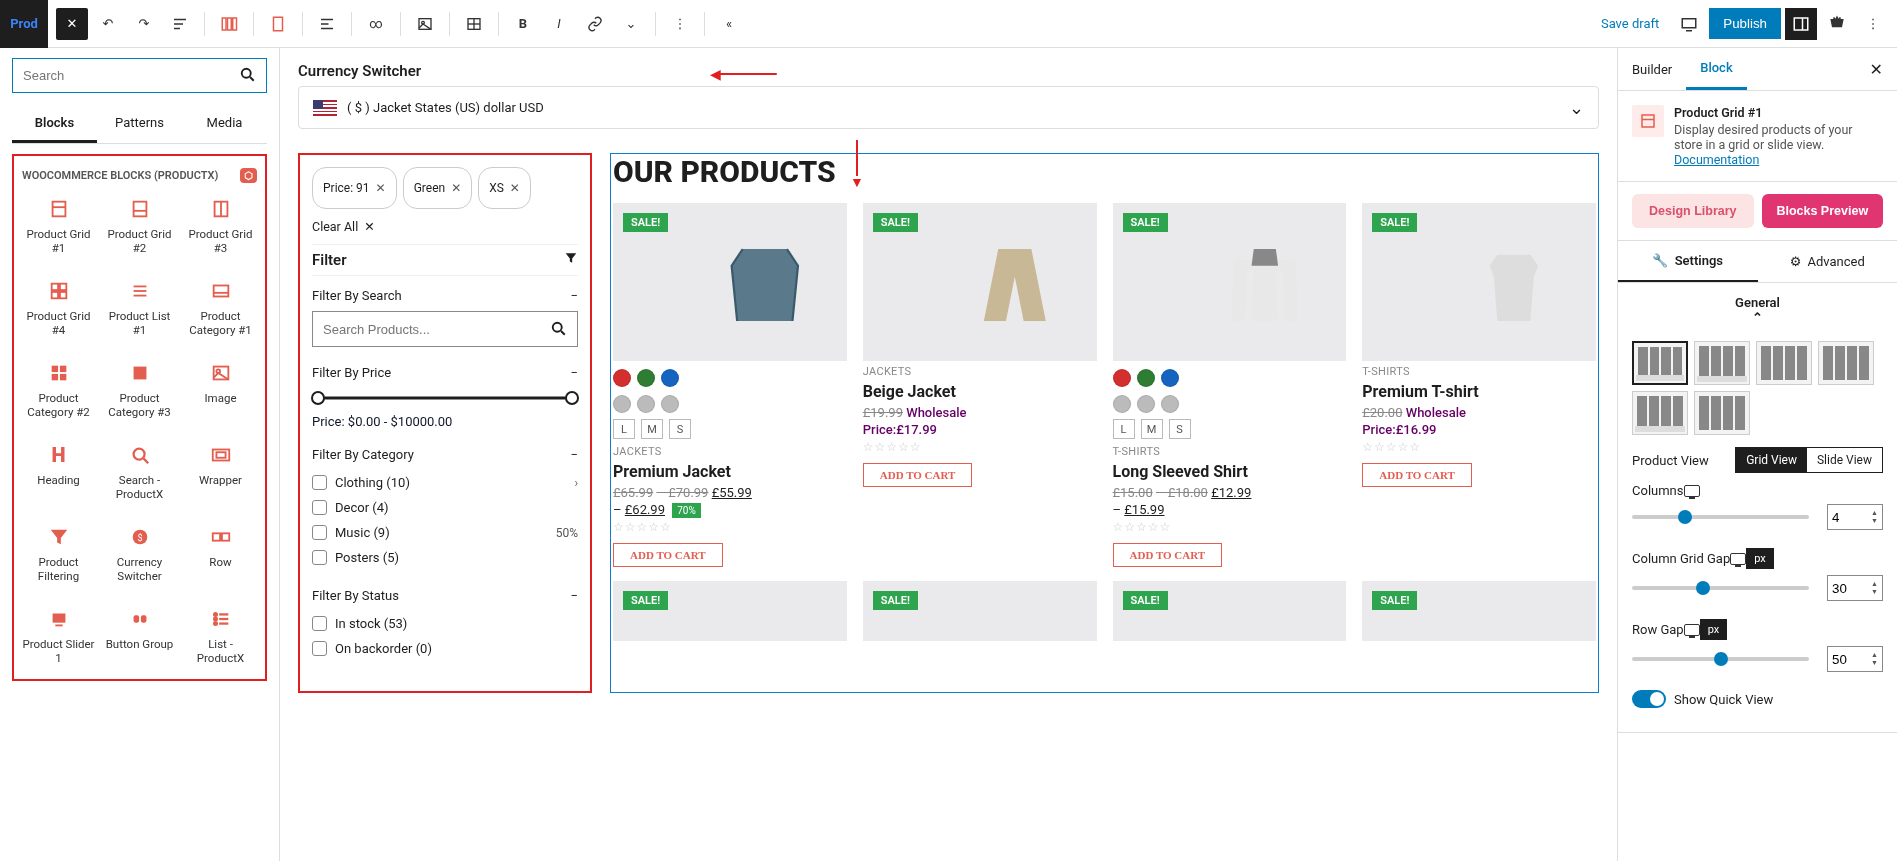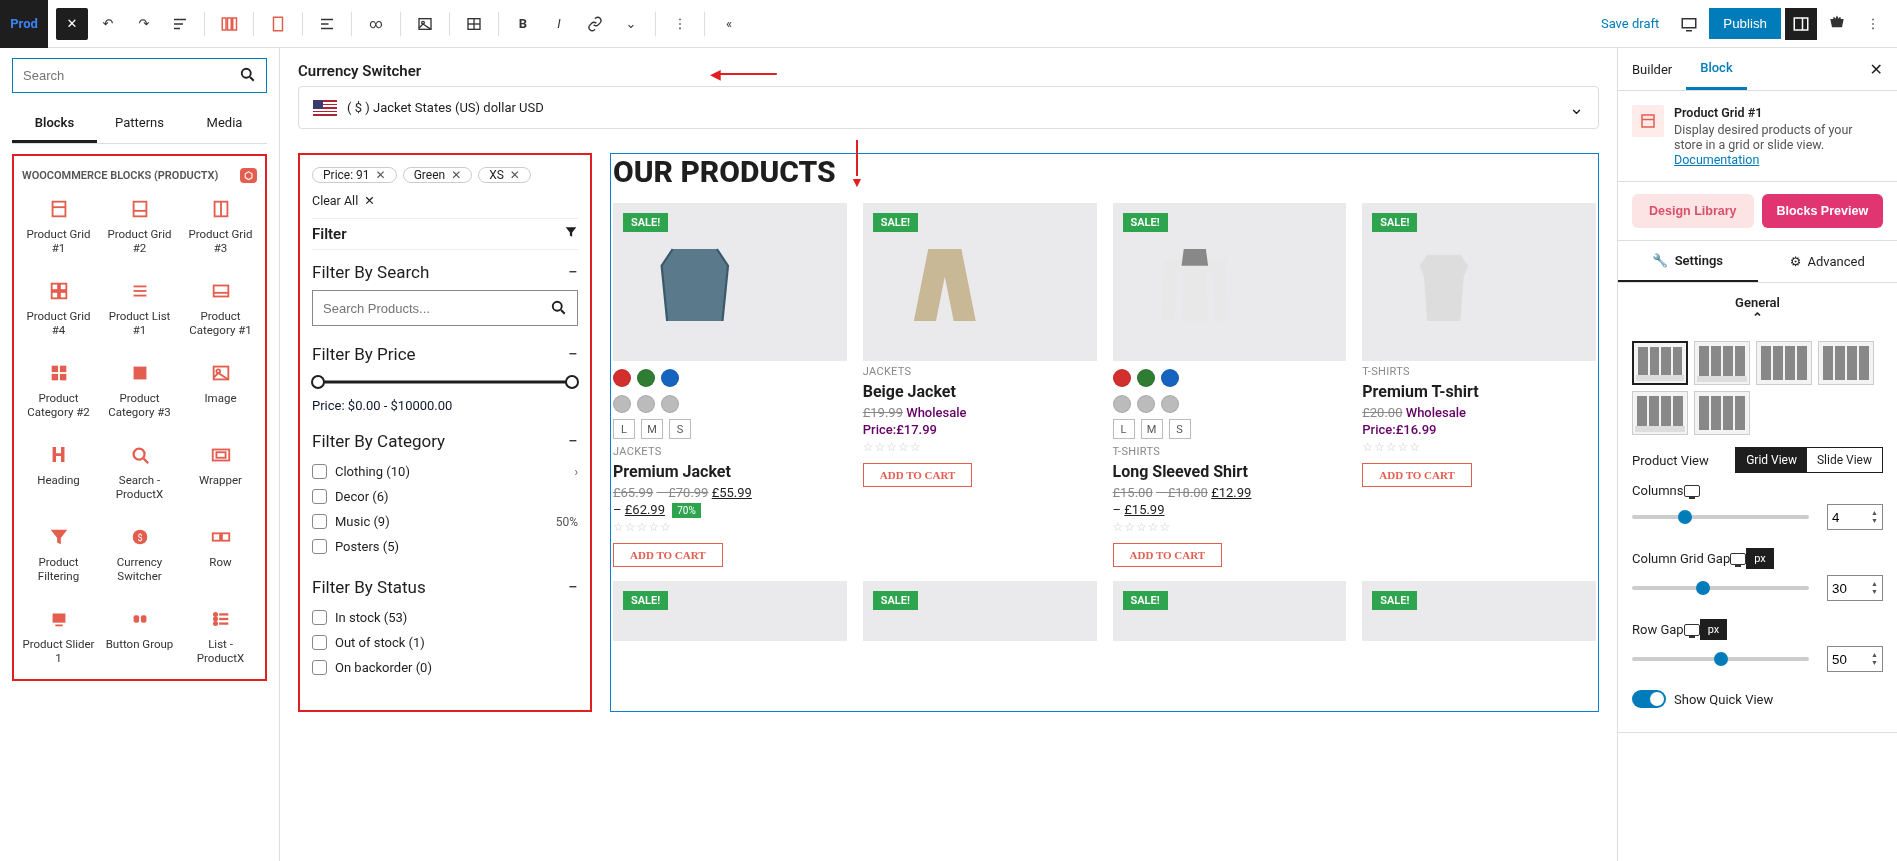--- a/index.html
+++ b/index.html
@@ -47,44 +47,44 @@
 .arrow1 { top: 10px; left: 430px; transform: scaleX(-1); }
 .arrow1::before { content:''; display:inline-block; width:60px; height:2px; background:#e02020; vertical-align:middle; margin-right:-4px; }
 .arrow1::after { content:'▶'; font-size:14px; vertical-align:middle; }
 .arrow2 { top: 92px; left: 570px; }
 .arrow2::before { content:''; display:block; width:2px; height:36px; background:#e02020; margin:0 auto -2px; }
 .arrow2::after { content:'▼'; font-size:14px; display:block; text-align:center; }
 
 .main-row { display: flex; gap: 18px; }
 .filter-col { width: 294px; border: 2.5px solid #e02020; padding: 12px; }
 .filter-tags { display: flex; gap: 6px; flex-wrap: wrap; margin-bottom: 10px; }
-.filter-tag { border: 1px solid #ccc; border-radius: 14px; padding: 0 10px; font-size: 12px; display: inline-flex; align-items: center; gap: 6px; }
+.filter-tag { border: 1px solid #ccc; border-radius: 14px; padding: 13px 10px; font-size: 12px; display: inline-flex; align-items: center; gap: 6px; }
 .filter-tag .x { cursor: pointer; color: #555; }
 .clear-all { font-size: 12.5px; display: inline-flex; gap: 6px; align-items: center; cursor: pointer; margin-bottom: 10px; }
 .filter-head { display: flex; justify-content: space-between; align-items: center; font-weight: 600; font-size: 15px; padding: 6px 0; border-top: 1px solid #eee; border-bottom: 1px solid #eee; margin-bottom: 12px; }
 .filter-sec { margin-bottom: 18px; }
-.filter-sec .fs-head { display: flex; justify-content: space-between; font-size: 17px; margin-bottom: 8px; }
+.filter-sec .fs-head { display: flex; justify-content: space-between; font-size: 13px; margin-bottom: 8px; }
 .search-products { border: 1px solid #888; display: flex; align-items: center; padding: 0 10px; height: 36px; }
 .search-products input { border: none; outline: none; flex: 1; font-size: 13px; }
 .price-slider { position: relative; height: 12px; margin: 12px 0 10px; }
 .price-slider .track { position: absolute; left: 6px; right: 6px; top: 50%; height: 3px; background: #1e1e1e; transform: translateY(-50%); }
 .price-slider .thumb { position: absolute; top: 50%; width: 14px; height: 14px; border-radius: 50%; background: #fff; border: 2px solid #1e1e1e; transform: translate(-50%, -50%); }
 .price-slider .thumb.t1 { left: 6px; }
 .price-slider .thumb.t2 { left: calc(100% - 6px); }
 .price-text { font-size: 13px; color: #0f172a; }
 .cat-row { display: flex; align-items: center; gap: 8px; font-size: 13px; padding: 5px 0; }
 .cat-row .cb { width: 15px; height: 15px; border: 1.5px solid #888; border-radius: 3px; }
 .cat-row .chev-r { margin-left: auto; color: #666; font-size: 12px; }
 .cat-row .pct { margin-left: auto; color: #555; font-size: 12px; }
 
 .products-col { flex: 1; border: 1.5px solid #0a7ed3; padding-top: 0; }
 .products-col h1 { font-size: 30px; font-weight: 800; margin-bottom: 14px; padding: 0 2px; }
 .product-grid { display: grid; grid-template-columns: repeat(4, 1fr); gap: 16px; padding: 0 2px; }
 .product { font-size: 13px; }
-.pimg { position: relative; background: #eaeaec; height: 158px; display: flex; align-items: center; justify-content: flex-start; }
+.pimg { position: relative; background: #eaeaec; height: 158px; display: flex; align-items: center; justify-content: flex-end; }
 .sale-badge { position: absolute; top: 10px; left: 10px; background: #2ea44f; color: #fff; font-size: 11px; font-weight: 600; padding: 3px 8px; }
 .pimg svg { width: 70%; height: 70%; }
 .swatches { display: flex; gap: 6px; margin: 8px 0 4px; }
 .sw { width: 18px; height: 18px; border-radius: 50%; border: 1px solid rgba(0,0,0,0.1); }
 .sw.muted { background: #bbb !important; }
 .sizes { display: flex; gap: 6px; margin: 6px 0; }
 .sz { width: 22px; height: 20px; border: 1px solid #bbb; display: inline-flex; align-items: center; justify-content: center; font-size: 11px; color: #555; }
 .pcat { font-size: 11px; color: #888; text-transform: uppercase; letter-spacing: .3px; margin-top: 4px; }
 .pname { font-weight: 700; font-size: 16px; margin: 4px 0; }
 .pprice { font-size: 13px; margin: 2px 0; }
@@ -514,21 +514,21 @@
             <span>−</span>
           </div>
           <div id="cat-list">
               <div class="cat-row">
                 <span class="cb"></span>
                 <span>Clothing (10)</span>
                 <span class="chev-r">›</span>
               </div>
               <div class="cat-row">
                 <span class="cb"></span>
-                <span>Decor (6)</span>
+                <span>Decor (4)</span>
               </div>
               <div class="cat-row">
                 <span class="cb"></span>
                 <span>Music (9)</span>
                 <span class="pct">50%</span>
               </div>
               <div class="cat-row">
                 <span class="cb"></span>
                 <span>Posters (5)</span>
               </div>
@@ -537,24 +537,20 @@
 
         <div class="filter-sec">
           <div class="fs-head">
             <span>Filter By Status</span>
             <span>−</span>
           </div>
           <div id="status-list">
               <div class="cat-row">
                 <span class="cb"></span>
                 <span>In stock (53)</span>
-              </div>
-              <div class="cat-row">
-                <span class="cb"></span>
-                <span>Out of stock (1)</span>
               </div>
               <div class="cat-row">
                 <span class="cb"></span>
                 <span>On backorder (0)</span>
               </div>
             </div>
         </div>
       </div>
 
       <div class="products-col">

